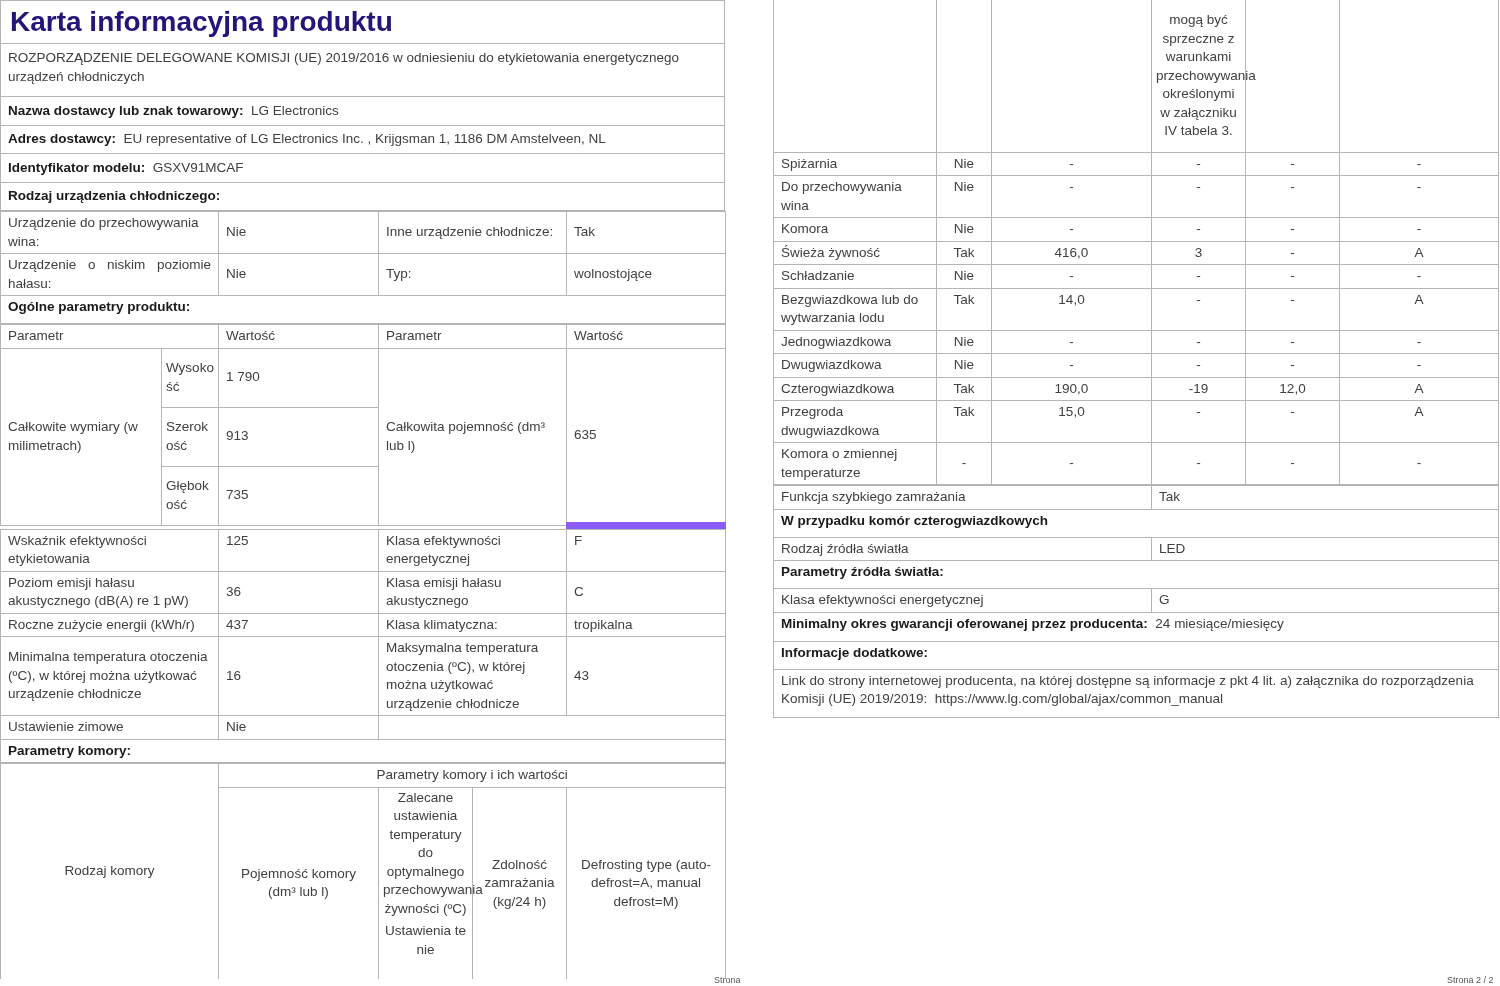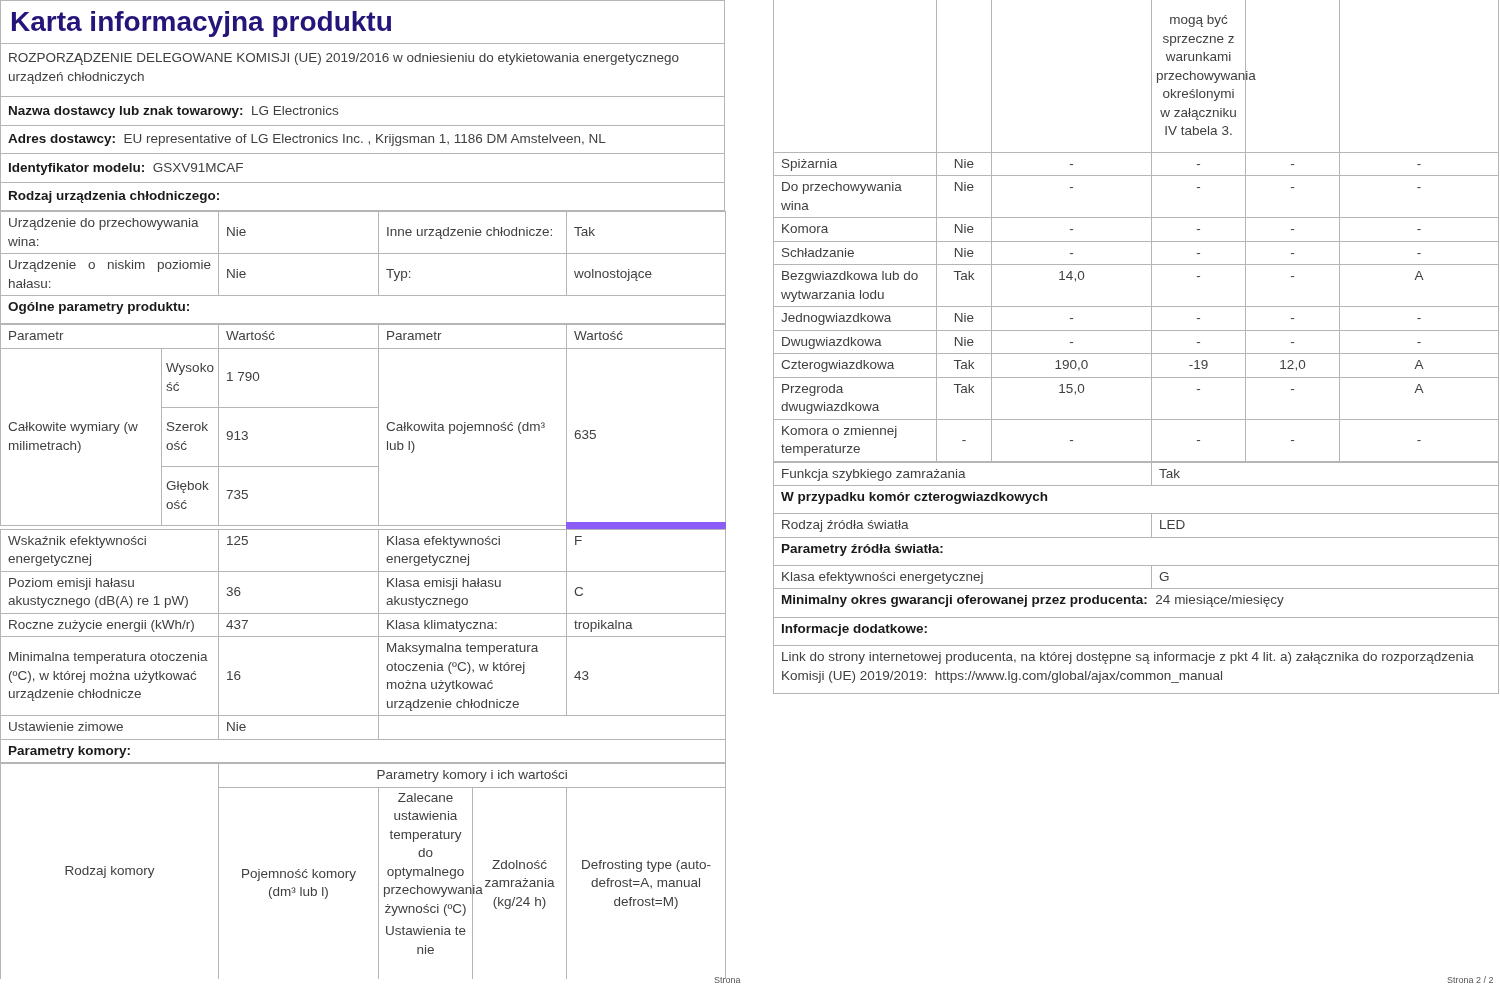--- a/index.html
+++ b/index.html
@@ -105,21 +105,21 @@
 
   <table class="t">
     <colgroup>
         <col style="width:218px">
         <col style="width:160px">
         <col style="width:188px">
         <col style="width:159px">
       </colgroup>
     <tbody>
         <tr style="height:40px">
-      <td class="top">Wskaźnik efektywności energetycznej</td>
+      <td class="top">Wskaźnik efektywności etykietowania</td>
       <td class="top">125</td>
       <td class="top">Klasa efektywności energetycznej</td>
       <td class="top">F</td>
     </tr>
     <tr style="height:41px">
       <td>Poziom emisji hałasu akustycznego (dB(A) re 1 pW)</td>
       <td>36</td>
       <td>Klasa emisji hałasu akustycznego</td>
       <td>C</td>
     </tr>
@@ -210,20 +210,28 @@
         </tr>
     <tr style="height:22px">
           <td class="top">Komora</td>
           <td class="c top">Nie</td>
           <td class="c top">-</td>
           <td class="c top">-</td>
           <td class="c top">-</td>
           <td class="c top">-</td>
         </tr>
     <tr style="height:22px">
+          <td class="top">Świeża żywność</td>
+          <td class="c top">Tak</td>
+          <td class="c top">416,0</td>
+          <td class="c top">3</td>
+          <td class="c top">-</td>
+          <td class="c top">A</td>
+        </tr>
+    <tr style="height:22px">
           <td class="top">Schładzanie</td>
           <td class="c top">Nie</td>
           <td class="c top">-</td>
           <td class="c top">-</td>
           <td class="c top">-</td>
           <td class="c top">-</td>
         </tr>
     <tr style="height:41px">
           <td class="top">Bezgwiazdkowa lub do wytwarzania lodu</td>
           <td class="c top">Tak</td>

